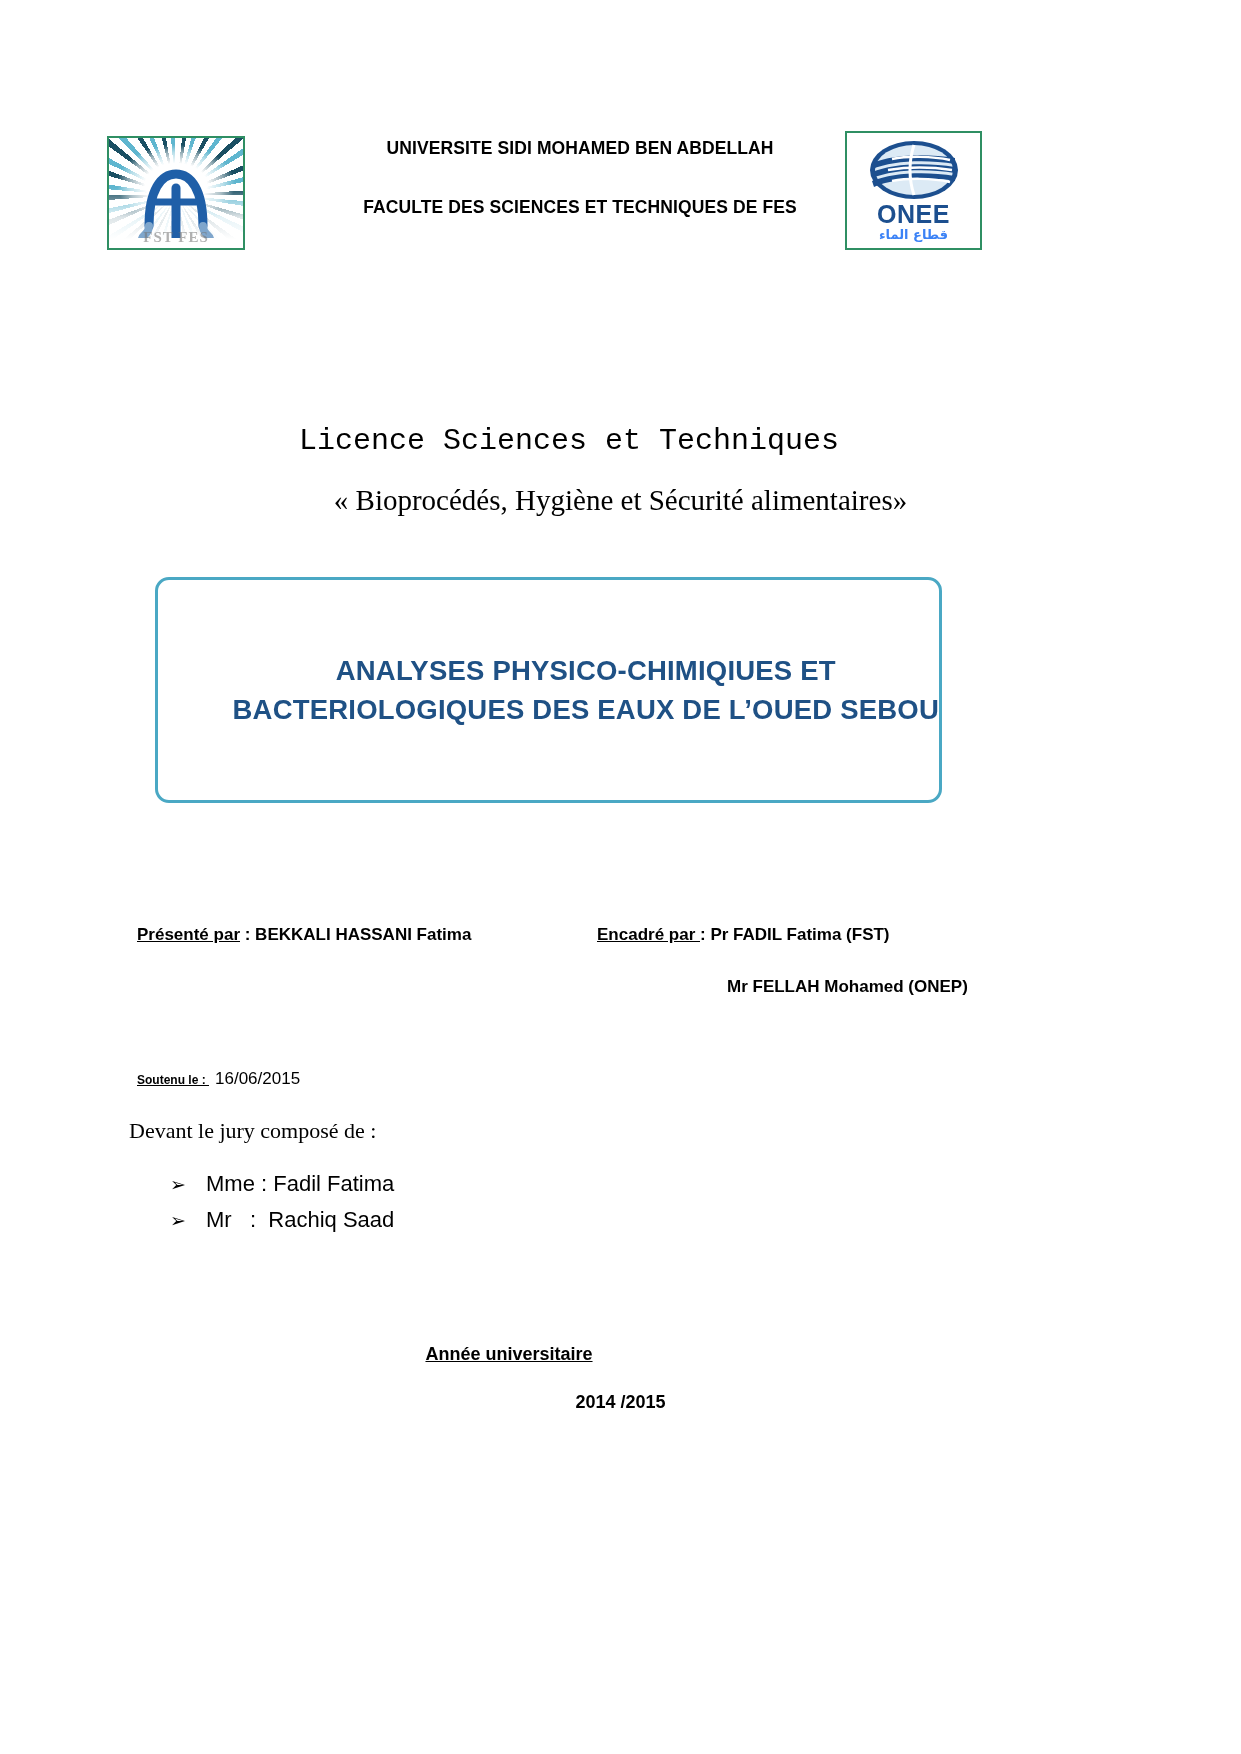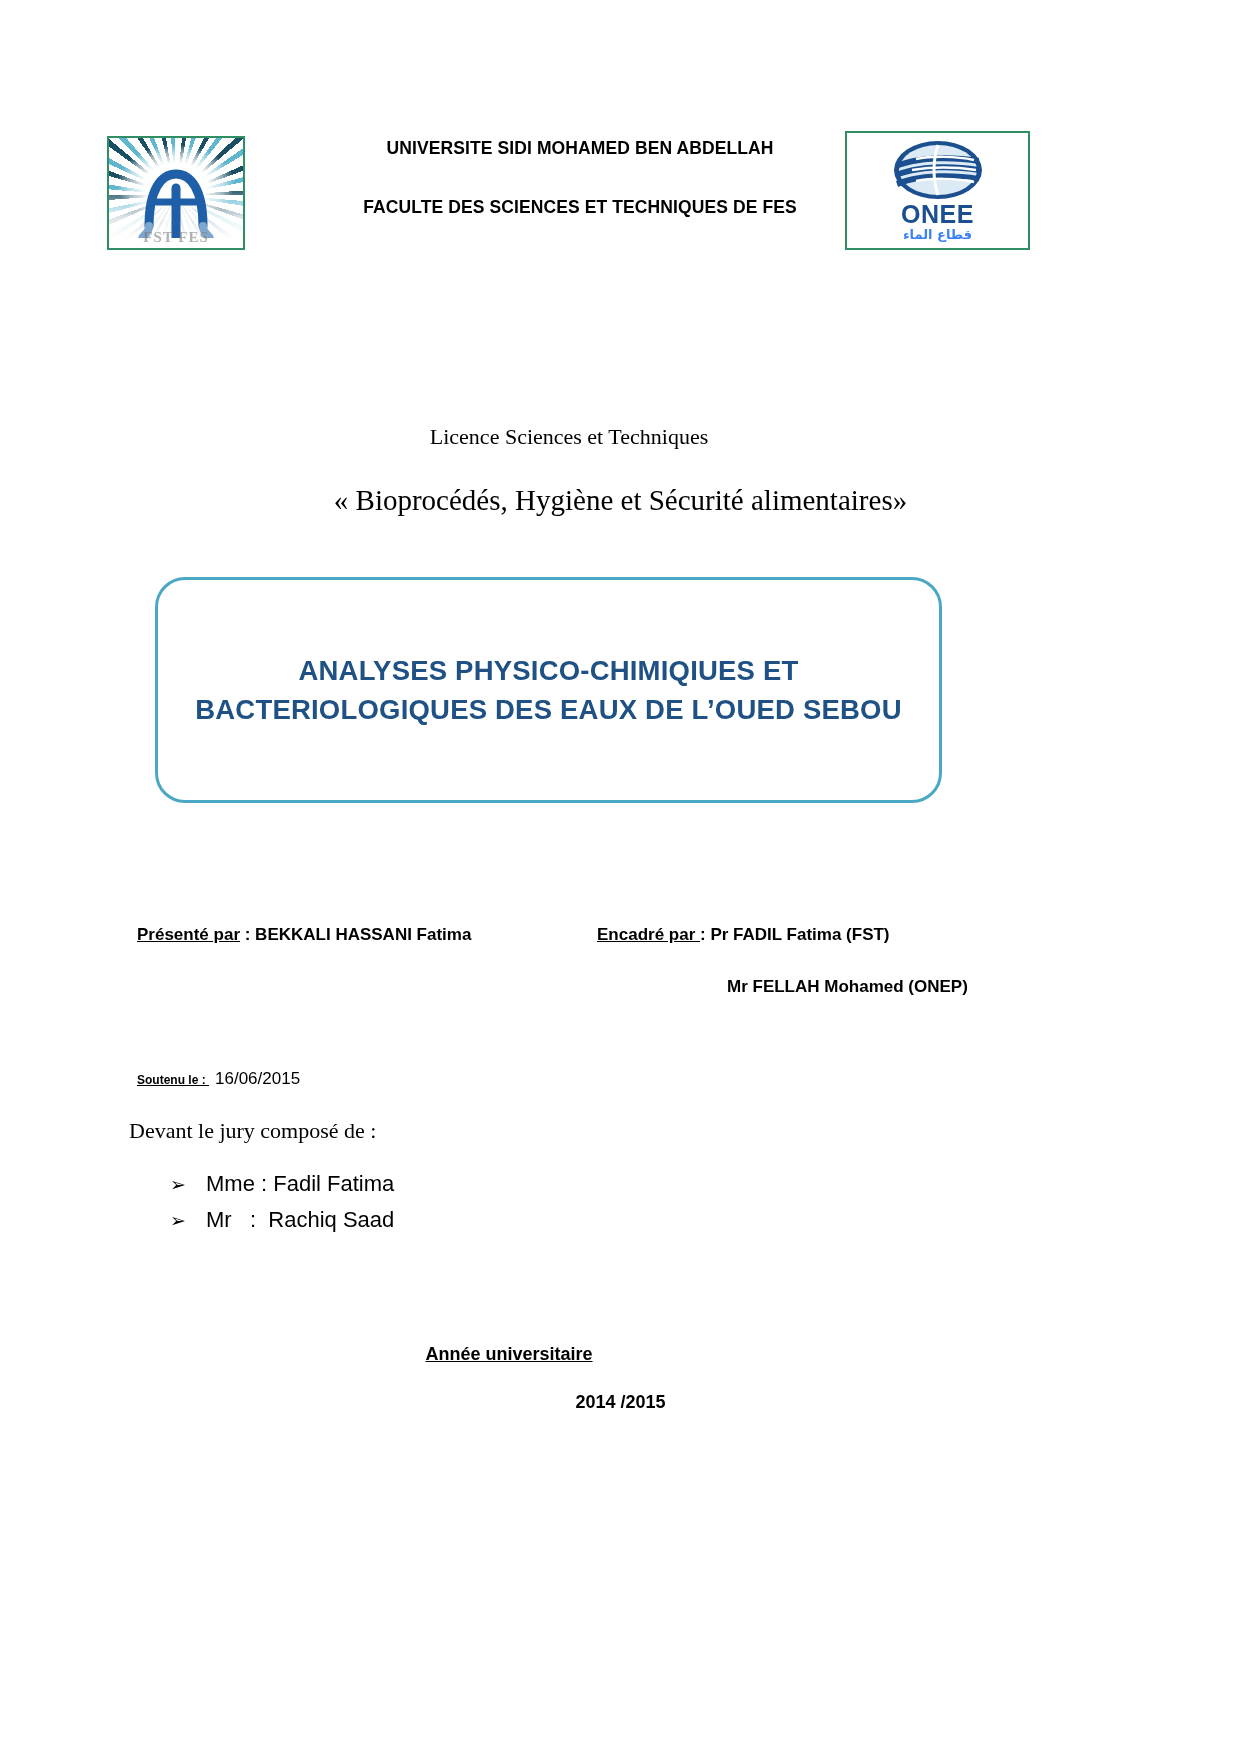--- a/index.html
+++ b/index.html
@@ -91,21 +91,20 @@
 
   .logo-onee {
     position: absolute;
     left: 845px;
     top: 3px;
     width: 133px;
     height: 115px;
     border: 2px solid #2f8f63;
     background: #ffffff;
     overflow: hidden;
-    padding-left: 48px;
   }
   .onee-globe {
     position: absolute;
     left: 50%;
     transform: translateX(-50%);
     top: 6px;
   }
   .onee-word {
     position: absolute;
     left: 0; right: 0;
@@ -139,48 +138,48 @@
     font-family: "Liberation Serif", serif;
     font-weight: bold;
     font-size: 34px;
     color: #000000;
   }
   .pfe-sub1 {
     position: absolute;
     left: 0; top: 424px;
     width: 1138px;
     text-align: center;
-    font-family: Liberation Serif, serif;
-    font-size: 22px;
+    font-family: Liberation Mono, monospace;
+    font-size: 30px;
     color: #000000;
   }
   .pfe-sub2 {
     position: absolute;
     left: 0; top: 484px;
     width: 1241px;
     text-align: center;
     font-family: "Liberation Serif", serif;
     font-size: 29px;
     color: #000000;
   }
 
   
   .title-box {
     position: absolute;
     left: 155px;
     top: 577px;
     width: 787px;
     height: 226px;
     border: 3px solid #4aa8c4;
-    border-radius: 30px;
+    border-radius: 14px;
     box-sizing: border-box;
     background: #ffffff;
     display: flex;
     align-items: center;
-    justify-content: center;
+    justify-content: flex-end;
   }
   .title-box-inner {
     text-align: center;
     font-family: "Liberation Sans", sans-serif;
     font-weight: bold;
     font-size: 27.5px;
     line-height: 1.42;
     letter-spacing: 0.2px;
     color: #1f5185;
   }

